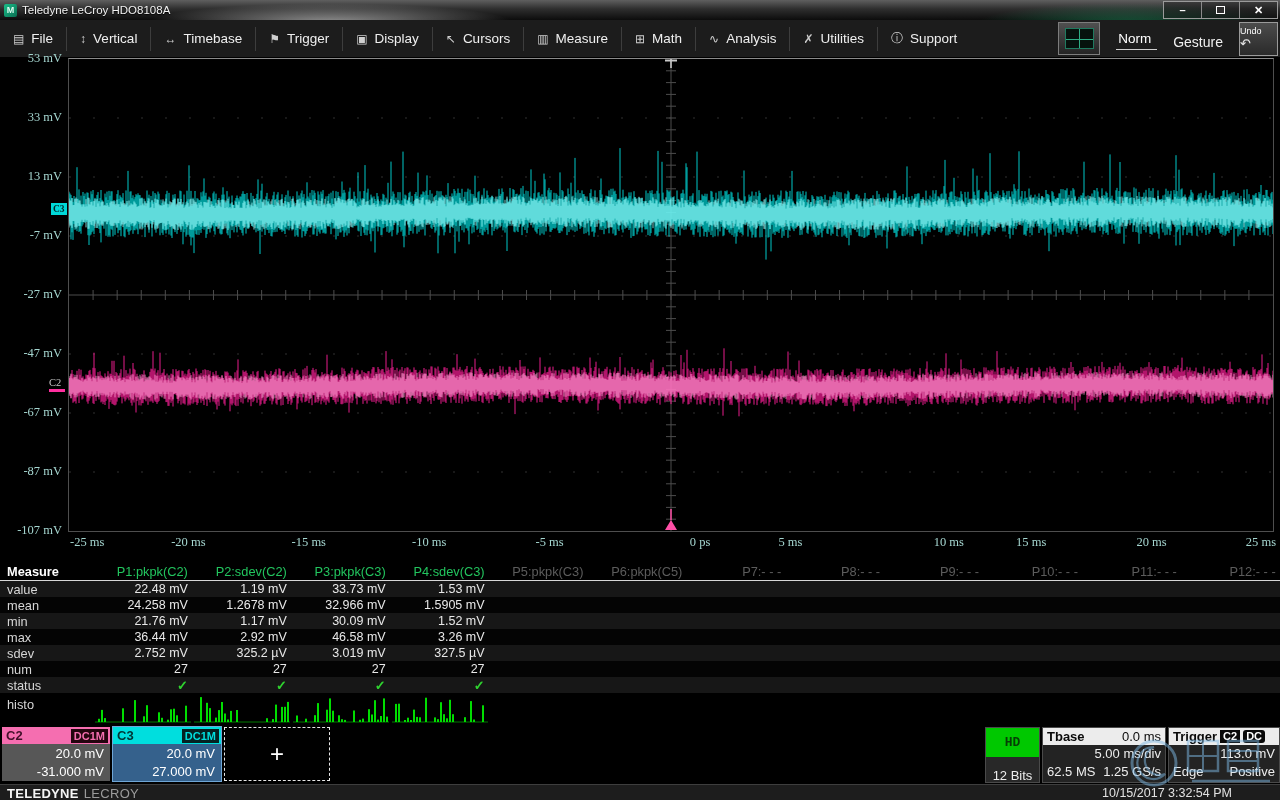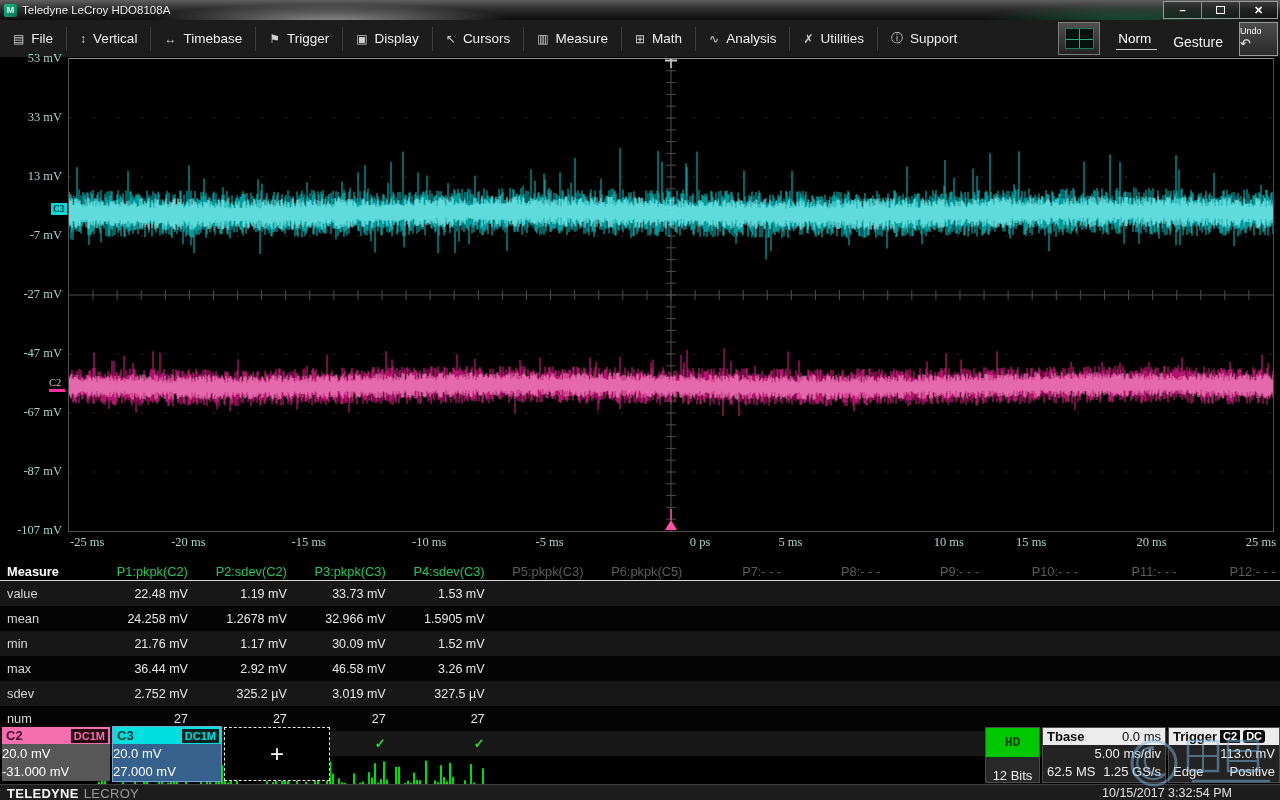--- a/index.html
+++ b/index.html
@@ -46,41 +46,41 @@
   .grid-box{position:absolute;left:68px;top:1px;width:1204px;height:472px;
     border:1px solid #4e4e4e;border-top-color:#8a8a8a;}
   .ylabel{position:absolute;width:56px;text-align:right;font-size:12.5px;color:#a5d6d0;height:16px;line-height:16px;}
   .xlabel{position:absolute;top:478px;font-size:12.5px;color:#a5d6d0;white-space:nowrap;}
   .trace-badge-c3{position:absolute;left:51px;top:146px;background:#00d9d9;color:#012a2a;
     font-size:9.5px;font-weight:bold;padding:0 2px;line-height:12px;}
   .trace-badge-c2{position:absolute;left:49px;top:320px;font-size:10.5px;color:#c4c4c4;line-height:11px;}
   .trace-badge-c2 .ul{width:16px;height:3px;background:#ff2f9f;margin-top:1px;}
   
   .measure{position:absolute;left:0;top:563px;width:1280px;}
-  .m-row{display:grid;grid-template-columns:93px repeat(12,98.9px);align-items:center;height:25px;}
+  .m-row{display:grid;grid-template-columns:93px repeat(12,98.9px);align-items:center;height:16px;}
   .m-head{height:17px;border-bottom:1px solid #d8d8d8;}
   .m-head .m-cell{font-size:12.8px;}
   .m-cell{text-align:right;padding-right:4px;font-size:12.5px;color:#e8e8e8;white-space:nowrap;overflow:hidden;}
   .m-label{text-align:left;padding-left:7px;color:#d6d6d6;font-size:12.8px;}
   .m-title{font-weight:bold;color:#fff;}
   .hdr-act{color:#22c55e;}
   .hdr-dim{color:#5c5c5c;}
   .row-a{background:#171717;}
   .row-b{background:#040404;}
   .check{color:#2fd32f;font-weight:bold;font-size:13px;}
   .histo-row{position:relative;height:32px;background:#000;}
   .histo-label{position:absolute;left:7px;top:4px;font-size:12.8px;color:#d6d6d6;}
   .histo-spark{position:absolute;top:3px;}
   
   .desc-row{position:absolute;left:2px;top:727px;display:flex;gap:3px;}
   .ch-box{width:108px;height:54px;display:flex;flex-direction:column;}
   .ch-head{height:17px;display:flex;align-items:center;}
   .ch-name{font-size:13px;font-weight:bold;padding-left:4px;}
   .ch-badge{margin-left:auto;margin-right:2px;font-size:11px;font-weight:bold;padding:0 3px;line-height:14px;}
-  .ch-body{flex:1;padding:1px 6px 0 0;font-size:13px;color:#fff;line-height:18px;}
+  .ch-body{flex:1;text-align:right;padding:1px 6px 0 16px;font-size:13px;color:#fff;line-height:18px;}
   .add-box{width:104px;height:52px;border:1px dashed #e8e8e8;background:#000;display:flex;
     align-items:center;justify-content:center;color:#fff;font-size:24px;font-weight:300;}
   .hd-box{position:absolute;left:985px;top:727px;width:53px;height:54px;background:#282828;border:1px solid #4a4a4a;}
   .hd-head{height:29px;background:#00c800;color:#063e06;font-weight:bold;font-size:13px;
     display:flex;align-items:center;justify-content:center;font-family:Liberation Mono, monospace;}
   .hd-body{text-align:center;padding-top:11px;font-size:13px;color:#ededed;}
   .info-box{position:absolute;top:727px;height:54px;background:#232323;border:1px solid #4a4a4a;
     display:flex;flex-direction:column;}
   .ib-head{height:17px;background:#ececec;color:#0a0a0a;display:flex;align-items:center;font-size:13px;padding:0 4px;}
   .ib-head .ib-t{font-weight:bold;}

